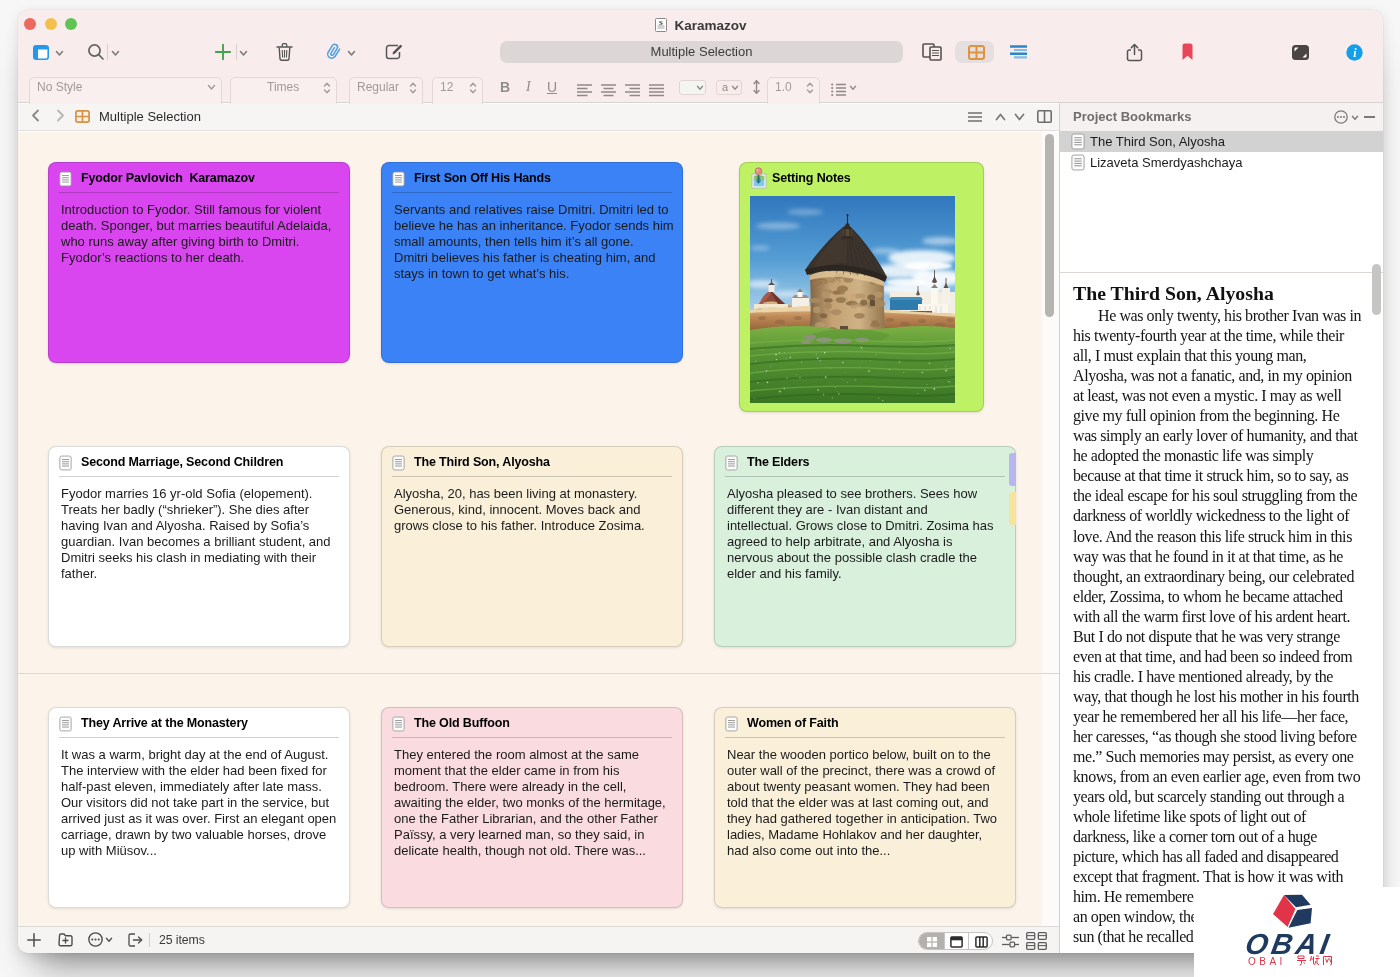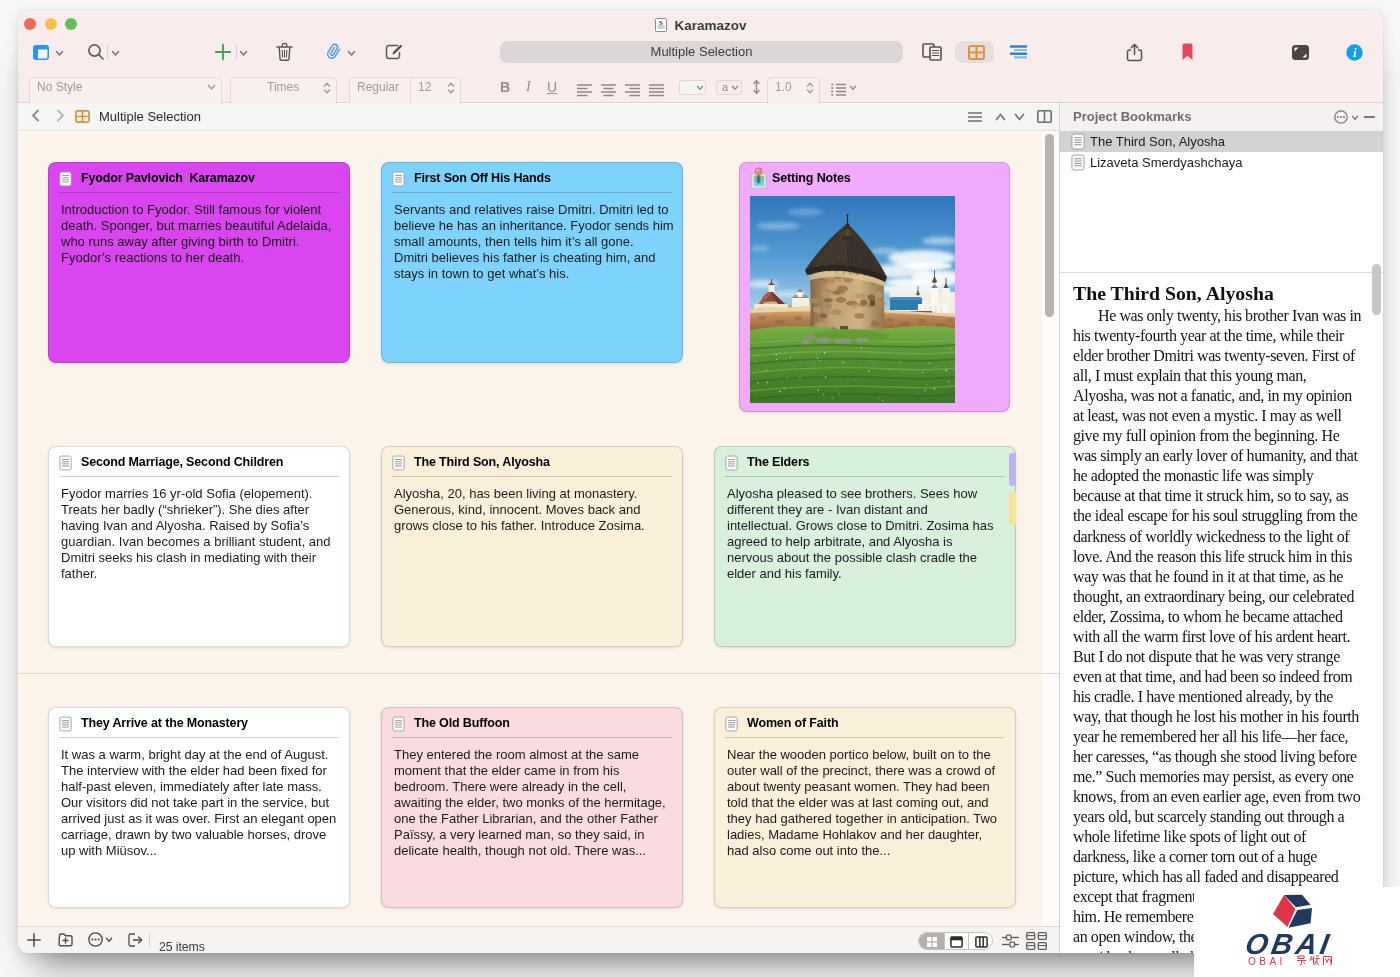--- a/index.html
+++ b/index.html
@@ -31,21 +31,21 @@
   #ckthumb { position:absolute; left:1027px; top:124px; width:9px; height:183px; border-radius:5px; background:#b7b3af; }
   .card { position:absolute; width:302px; height:201px; border-radius:8px; border:1px solid rgba(0,0,0,0.14); box-shadow:0 1px 3px rgba(0,0,0,0.10); }
   .chead { position:absolute; left:10px; top:7px; right:10px; height:20px; }
   .cico { position:absolute; left:0; top:1px; }
   .ctitle { position:absolute; left:22px; top:0.5px; font-size:12.5px; letter-spacing:-0.15px; font-weight:bold; color:#000; white-space:nowrap; }
   .csep { position:absolute; left:10px; right:10px; top:29px; height:1px; background:rgba(0,0,0,0.18); }
   .cbody { position:absolute; left:12px; top:39px; right:4px; font-size:13px; line-height:16px; color:#1b1b1b; letter-spacing:0px; }
   .cbody div { white-space:nowrap; }
   
   #footer { position:absolute; left:0; top:916px; width:1041px; height:27px; background:#f6f4f2; border-top:1px solid #ddd9d6; }
-  #items { position:absolute; left:141px; top:923px; font-size:12.3px; letter-spacing:-0.1px; color:#3b3b3b;margin-top:7px; }
+  #items { position:absolute; left:141px; top:923px; font-size:12.3px; letter-spacing:-0.1px; color:#3b3b3b; }
   .fdiv { position:absolute; left:131px; top:923px; width:1px; height:14px; background:#d4d0cd; }
   
   #phead { position:absolute; left:1042px; top:93px; width:323px; height:28px; background:#f5f1f0; }
   #phead span { position:absolute; left:13px; top:6px; font-weight:bold; font-size:13px; color:#716d6b; }
   #plist { position:absolute; left:1042px; top:121px; width:323px; height:141px; background:#fff; }
   .brow { position:absolute; left:0; width:323px; height:21px; }
   .brow .bt { position:absolute; left:30px; top:3px; font-size:13px; color:#1c1c1c; }
   #pdiv { position:absolute; left:1042px; top:262px; width:323px; height:1px; background:#dbd8d6; }
   #preview { position:absolute; left:1042px; top:263px; width:323px; height:680px; background:#fff; overflow:hidden; }
   #ph { position:absolute; left:13px; top:9px; font-family:"Liberation Serif", serif; font-size:19.8px; font-weight:bold; color:#111; }
@@ -76,21 +76,21 @@
         <path d="M1.5 1.5 L4.5 5 L7.5 1.5" fill="none" stroke="#a39c9a" stroke-width="1.5" stroke-linecap="round" stroke-linejoin="round"></path>
       </svg></div>
 <div class="pill" style="left:212px;width:107px;padding-left:36px;">Times<svg class="abs" style="right:5px;top:4px" width="8" height="12" viewBox="0 0 8 12">
         <path d="M1.5 4 L4 1.2 L6.5 4" fill="none" stroke="#a39c9a" stroke-width="1.4" stroke-linecap="round" stroke-linejoin="round"></path>
         <path d="M1.5 8 L4 10.8 L6.5 8" fill="none" stroke="#a39c9a" stroke-width="1.4" stroke-linecap="round" stroke-linejoin="round"></path>
       </svg></div>
 <div class="pill" style="left:331px;width:74px;">Regular<svg class="abs" style="right:5px;top:4px" width="8" height="12" viewBox="0 0 8 12">
         <path d="M1.5 4 L4 1.2 L6.5 4" fill="none" stroke="#a39c9a" stroke-width="1.4" stroke-linecap="round" stroke-linejoin="round"></path>
         <path d="M1.5 8 L4 10.8 L6.5 8" fill="none" stroke="#a39c9a" stroke-width="1.4" stroke-linecap="round" stroke-linejoin="round"></path>
       </svg></div>
-<div class="pill" style="left:392px;width:51px;">12<svg class="abs" style="right:5px;top:4px" width="8" height="12" viewBox="0 0 8 12">
+<div class="pill" style="left:414px;width:51px;">12<svg class="abs" style="right:5px;top:4px" width="8" height="12" viewBox="0 0 8 12">
         <path d="M1.5 4 L4 1.2 L6.5 4" fill="none" stroke="#a39c9a" stroke-width="1.4" stroke-linecap="round" stroke-linejoin="round"></path>
         <path d="M1.5 8 L4 10.8 L6.5 8" fill="none" stroke="#a39c9a" stroke-width="1.4" stroke-linecap="round" stroke-linejoin="round"></path>
       </svg></div>
 <div class="abs fb" style="left:482px;top:69px;font-weight:bold;font-size:14px;">B</div>
 <div class="abs fb" style="left:508px;top:69px;font-style:italic;font-size:14px;font-family:'Liberation Serif',serif;">I</div>
 <div class="abs fb" style="left:529px;top:69px;font-size:14px;text-decoration:underline;">U</div>
 <svg class="abs" style="left:559px;top:74px" width="15" height="13" viewBox="0 0 15 13">
       <g stroke="#8f8987" stroke-width="1.5">
         <line x1="0" y1="1" x2="15" y2="1"></line>
         <line x1="0" y1="4.5" x2="10.5" y2="4.5"></line>
@@ -289,21 +289,21 @@
         <span class="ctitle">Fyodor Pavlovich&nbsp; Karamazov</span>
       </div>
     <div class="csep"></div>
     <div class="cbody">
         <div>Introduction to Fyodor. Still famous for violent</div>
         <div>death. Sponger, but marries beautiful Adelaida,</div>
         <div>who runs away after giving birth to Dmitri.</div>
         <div>Fyodor’s reactions to her death.</div>
       </div>
   </div>
-  <div class="card" style="left:363px;top:152px;background:#7dd3fc;">
+  <div class="card" style="left:363px;top:152px;background:#3b82f6;">
     <div class="chead">
         <svg class="cico" width="13" height="16" viewBox="0 0 15 18">
           <rect x="1" y="1" width="13" height="16" rx="2" fill="#fdfdfd" stroke="#9a9a9a" stroke-width="1"></rect>
           <g stroke="#8a8a8a" stroke-width="1">
             <line x1="3.5" y1="5" x2="11.5" y2="5"></line>
             <line x1="3.5" y1="7.5" x2="11.5" y2="7.5"></line>
             <line x1="3.5" y1="10" x2="11.5" y2="10"></line>
             <line x1="3.5" y1="12.5" x2="11.5" y2="12.5"></line>
           </g>
         </svg>
@@ -311,21 +311,21 @@
       </div>
     <div class="csep"></div>
     <div class="cbody">
         <div>Servants and relatives raise Dmitri. Dmitri led to</div>
         <div>believe he has an inheritance. Fyodor sends him</div>
         <div>small amounts, then tells him it’s all gone.</div>
         <div>Dmitri believes his father is cheating him, and</div>
         <div>stays in town to get what’s his.</div>
       </div>
   </div>
-  <div class="card" style="left:721px;top:152px;width:271px;height:250px;background:#f0abfc;">
+  <div class="card" style="left:721px;top:152px;width:245px;height:250px;background:#bef264;">
     <div class="chead">
         <svg class="cico" style="top:-3px" width="17" height="23" viewBox="0 0 17 23">
 <rect x="2" y="7" width="14" height="14" fill="#fdfdfd" stroke="#b0bcb8" stroke-width="1"></rect>
 <rect x="3.6" y="8.6" width="10.8" height="5.4" fill="#8cc47a"></rect>
 <rect x="3.6" y="13.2" width="10.8" height="6.2" fill="#82c8ea"></rect>
 <path d="M5 8.6 l3.5 5 l3.5 -5 z" fill="#74b862"></path>
 <path d="M8.5 8 l2.6 6 l-2.6 3 l-2.6 -3 z" fill="#3a88a8" opacity="0.85"></path>
 <line x1="8.5" y1="8" x2="8.5" y2="16" stroke="#2a6878" stroke-width="1.6"></line>
 <circle cx="8.5" cy="4.2" r="3.4" fill="#e09286" stroke="#b87264" stroke-width="0.8"></circle>
 <circle cx="7.3" cy="3" r="1" fill="#f2c0b4"></circle>
@@ -868,21 +868,20 @@
 <svg class="abs" style="left:1333px;top:105px" width="8" height="6" viewBox="0 0 9 7">
       <path d="M1.5 1.5 L4.5 5 L7.5 1.5" fill="none" stroke="#7c7878" stroke-width="1.6" stroke-linecap="round" stroke-linejoin="round"></path>
     </svg>
 <div class="abs" style="left:1346px;top:106px;width:11px;height:1.6px;background:#7c7878;"></div>
   <div id="pdiv"></div>
   <div id="preview">
     <div id="ph">The Third Son, Alyosha</div>
     <div id="pbody">
         <div style="text-indent:25px">He was only twenty, his brother Ivan was in</div>
         <div>his twenty-fourth year at the time, while their</div>
-        <div>elder brother Dmitri was twenty-seven. First of</div>
         <div>all, I must explain that this young man,</div>
         <div>Alyosha, was not a fanatic, and, in my opinion</div>
         <div>at least, was not even a mystic. I may as well</div>
         <div>give my full opinion from the beginning. He</div>
         <div>was simply an early lover of humanity, and that</div>
         <div>he adopted the monastic life was simply</div>
         <div>because at that time it struck him, so to say, as</div>
         <div>the ideal escape for his soul struggling from the</div>
         <div>darkness of worldly wickedness to the light of</div>
         <div>love. And the reason this life struck him in this</div>

